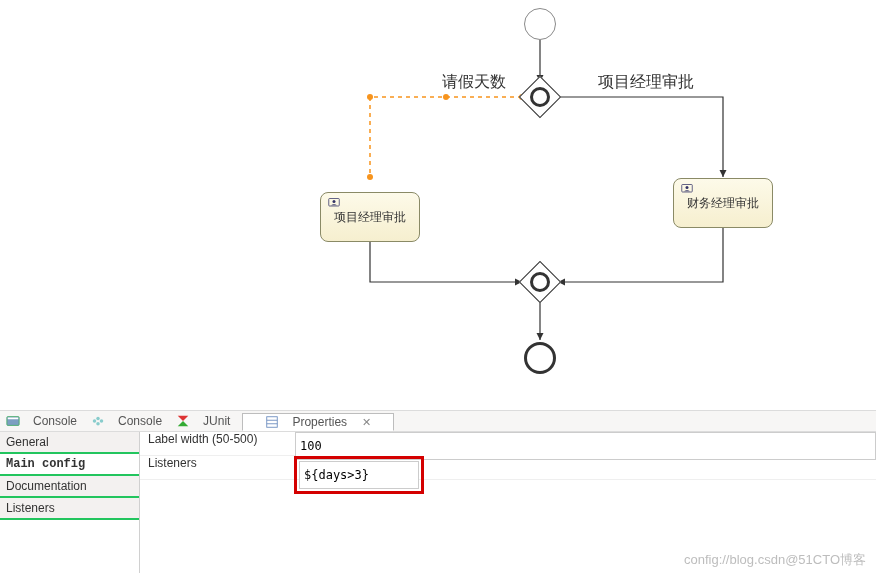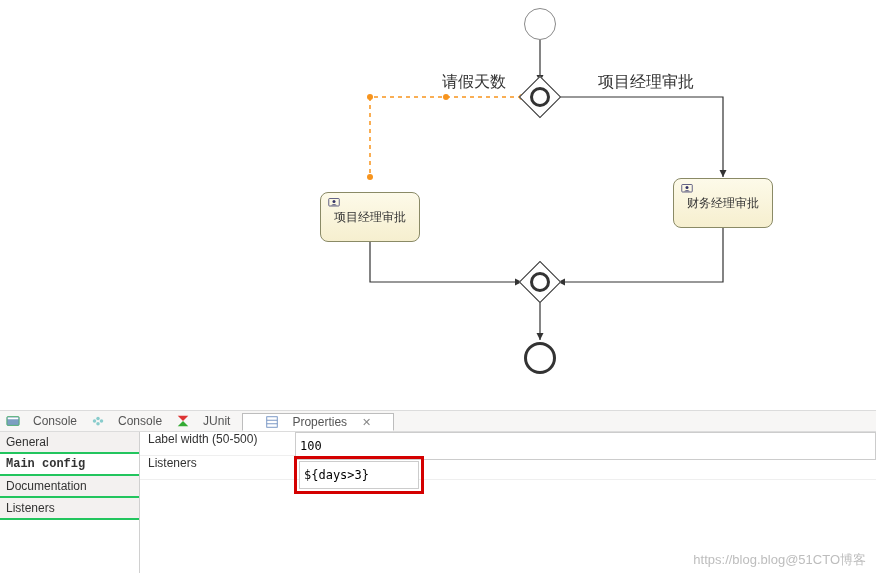--- a/index.html
+++ b/index.html
@@ -155,13 +155,13 @@
       <div class="prop-label">Listeners</div>
       <div class="prop-value">
         <span class="highlight-box">
           <input type="text" value="${days&gt;3}" style="">
         </span>
       </div>
     </div>
   </div>
 </div>
 
-<div class="watermark">https://blog.blog@51CTO博客</div>
+<div class="watermark">config://blog.csdn@51CTO博客</div>
 
 </body></html>

